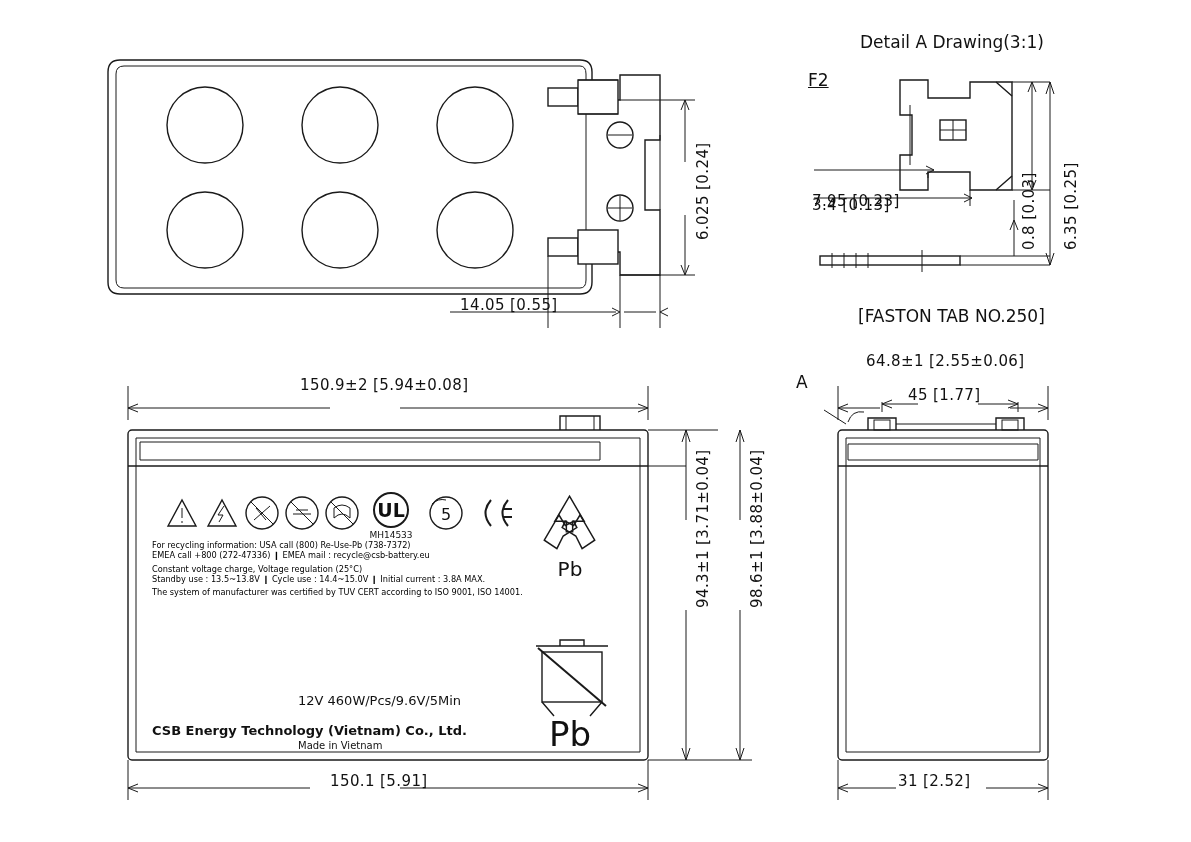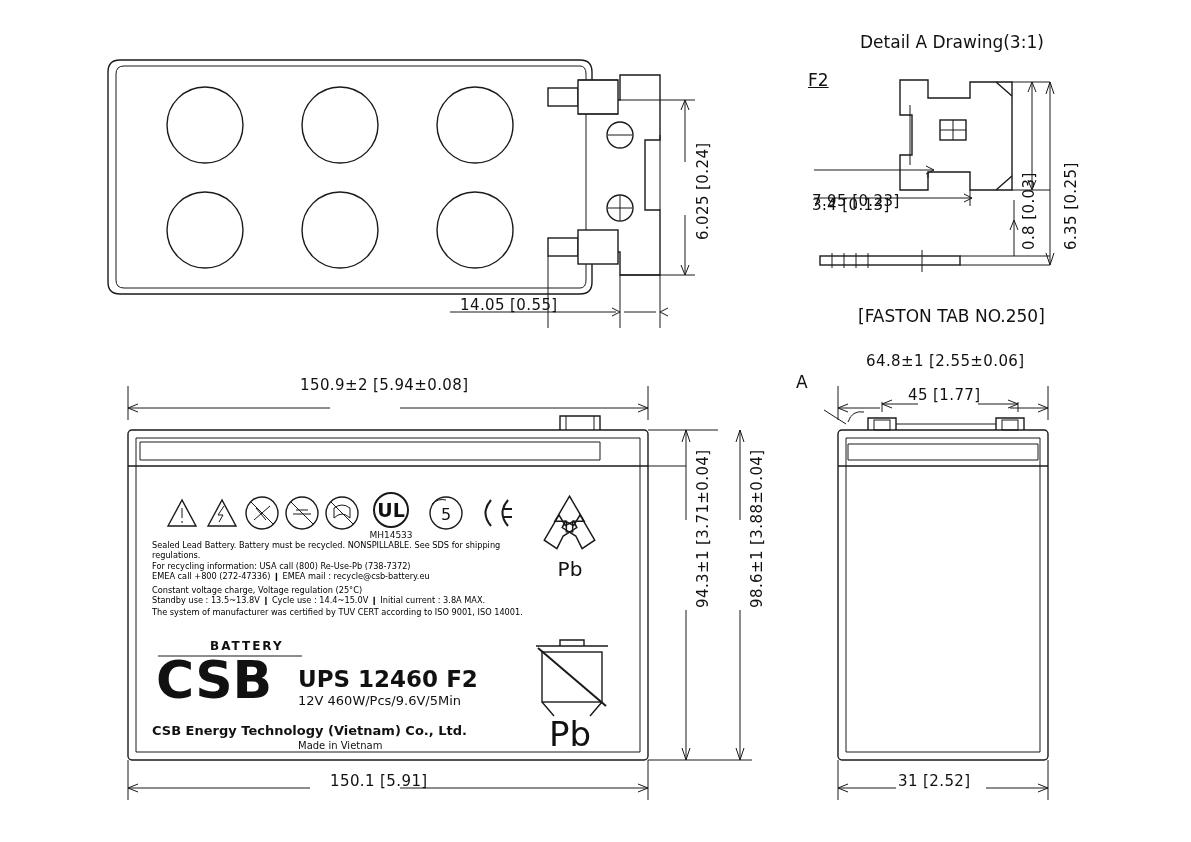--- a/index.html
+++ b/index.html
@@ -178,39 +178,30 @@
         <rect class="ln med" x="8" y="16" width="60" height="50"></rect>
         <path class="ln med" d="M2 10 L74 10 M26 10 L26 4 L50 4 L50 10"></path>
         <path class="ln med" d="M8 66 L20 80 M68 66 L56 80"></path>
         <path class="ln thick" d="M4 12 L72 70"></path>
       </g>
       <text x="424" y="258" font-size="34" text-anchor="middle" fill="#111" font-family="DejaVu Sans, sans-serif">Pb</text>
     </svg>
   </div>
 
   <div class="abs smalltxt" style="left:152px;top:540px;width:380px;">
-    <div>Sealed Lead Battery. Battery must be recycled. NONSPILLABLE. See SDS for shipping regulations.</div>
     <div>For recycling information: USA call (800) Re-Use-Pb (738-7372)</div>
     <div>EMEA call +800 (272-47336)  ❙  EMEA mail :  recycle@csb-battery.eu</div>
     <div style="height:3px"></div>
     <div>Constant voltage charge, Voltage regulation (25°C)</div>
     <div>Standby use  : 13.5~13.8V  ❙  Cycle use : 14.4~15.0V  ❙  Initial current : 3.8A MAX.</div>
     <div style="height:2px"></div>
     <div>The system of manufacturer was certified by TUV CERT according to ISO 9001, ISO 14001.</div>
   </div>
 
-  <div class="csbbox" style="left:150px;top:636px;">
-    <svg width="160" height="70" viewBox="0 0 160 70">
-      <text x="60" y="14" font-size="12" font-weight="bold" letter-spacing="2" fill="#111" font-family="DejaVu Sans, sans-serif">BATTERY</text>
-      <path class="ln thin" d="M8 20 L152 20"></path>
-      <text x="6" y="62" font-size="52" font-weight="bold" fill="#111" font-family="DejaVu Sans, sans-serif">CSB</text>
-    </svg>
-  </div>
-
-  <div class="txt" style="left:298px;top:666px;font-size:23px;font-weight:bold;">UPS 12460 F2</div>
+
   <div class="txt" style="left:298px;top:693px;font-size:13px;">12V 460W/Pcs/9.6V/5Min</div>
   <div class="txt" style="left:298px;top:709px;font-size:10px;margin-top:31px;">Made in Vietnam</div>
   <div class="txt" style="left:152px;top:723px;font-size:13px;font-weight:bold;">CSB Energy Technology (Vietnam) Co., Ltd.</div>
 
   <div class="abs" style="left:800px;top:360px;">
     <svg width="300" height="450" viewBox="0 0 300 450">
 
       <path class="ln thin" d="M38 48 L80 48 M210 48 L248 48"></path>
       <path class="ln thin" d="M38 48 L48 44 M38 48 L48 52 M248 48 L238 44 M248 48 L238 52"></path>
       <path class="ln thin" d="M38 26 L38 60 M248 26 L248 60"></path>

